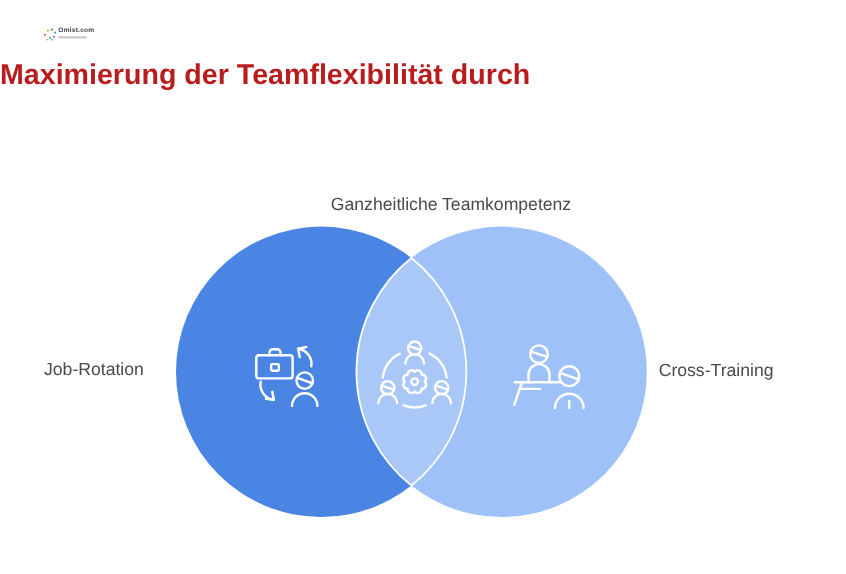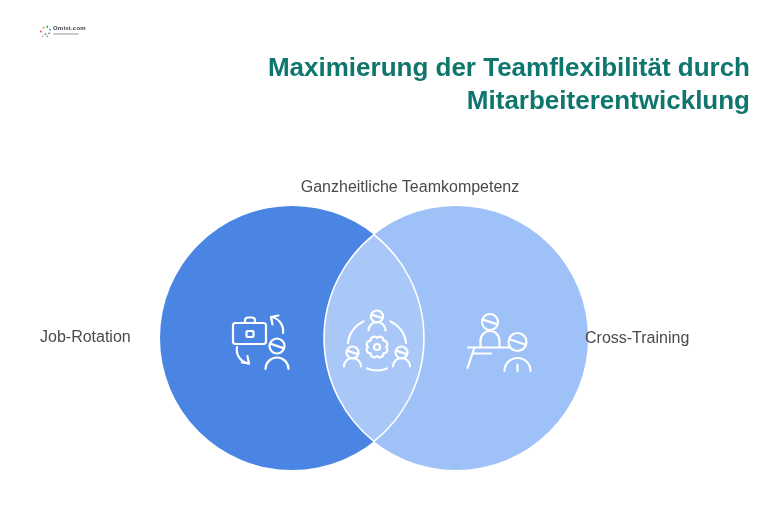--- a/index.html
+++ b/index.html
@@ -8,28 +8,28 @@
     background:#ffffff; font-family:"Liberation Sans", sans-serif;
   }
   
   .logo { position:absolute; top:25px; left:38px; display:flex; align-items:flex-start; gap:2px; }
   .logo-burst { width:13px; height:13px; }
   .logo-lines { display:flex; flex-direction:column; }
   .logo-text { font-size:6px; font-weight:bold; color:#3a3a44; letter-spacing:.2px; filter:blur(.4px); line-height:7px; }
   .logo-tagline-bar { margin-top:1px; width:26px; height:2px; background:#c9c9c9; border-radius:1px; filter:blur(.4px); }
   
   .title {
-    position:absolute; top:51px; left:0; width:750px; text-align:right;
-    font-weight:bold; font-size:26px; line-height:33px; color:#0f766e;
+    position:absolute; top:51px; left:0; width:750px; text-align:left;
+    font-weight:bold; font-size:26px; line-height:33px; color:#b91c1c;
   }
   
   .vlabel { position:absolute; font-size:16px; line-height:18px; color:#4a4a4a; }
   .vlabel.top   { top:178px; left:0; width:750px; text-align:center;margin-left:35px; }
   .vlabel.left  { top:328px; left:40px;  width:132px; text-align:left; }
-  .vlabel.right { top:329px; left:585px; width:132px; text-align:left; }
+  .vlabel.right { top:329px; left:585px; width:132px; text-align:center; }
   
   .venn { position:absolute; top:0; left:0; width:769px; height:522px; }
   .lens { stroke:#ffffff; stroke-width:1.6; }
   .icon { stroke:#ffffff; stroke-width:2.2; fill:none; stroke-linecap:round; stroke-linejoin:round; }
 </style>
 </head>
 <body>
 
 <div id="canvas">
 
@@ -45,21 +45,20 @@
       <circle cx="10" cy="12" r="0.8" fill="#2980b9"></circle>
     </svg>
     <div class="logo-lines">
       <span class="logo-text">Omist.com</span>
       <span class="logo-tagline-bar"></span>
     </div>
   </div>
 
   <div class="title">
     <div>Maximierung der Teamflexibilität durch</div>
-    <div>Mitarbeiterentwicklung</div>
   </div>
 
   <svg class="venn" viewBox="0 0 769 522">
     <circle cx="292" cy="338" r="132" fill="#4a85e4"></circle>
     <circle cx="456" cy="338" r="132" fill="#9ec1f8"></circle>
     <path class="lens" d="M374 234.6 A132 132 0 0 1 374 441.4 A132 132 0 0 1 374 234.6 Z" fill="rgba(255,255,255,0.12)"></path>
 
     <g class="icon" transform="translate(220,300)">
       <path d="M25 23 v-2.5 a3 3 0 0 1 3 -3 h4 a3 3 0 0 1 3 3 V23"></path>
       <rect x="13" y="23" width="33" height="21" rx="2.5"></rect>

